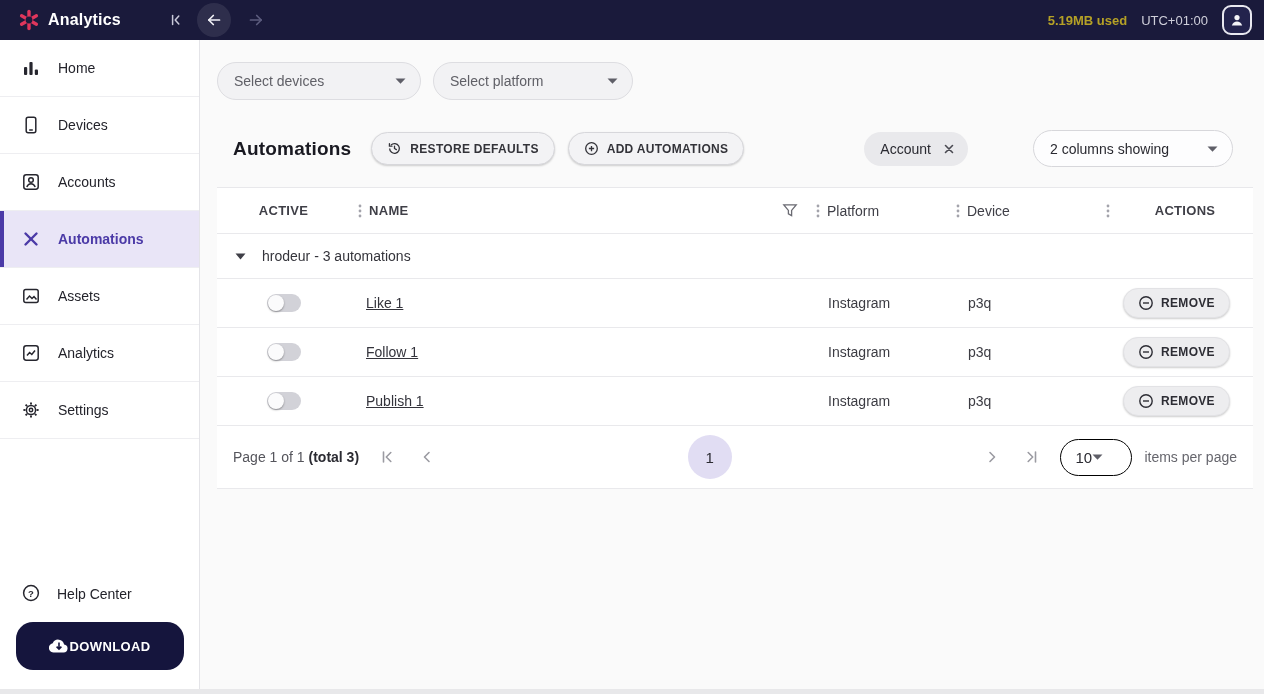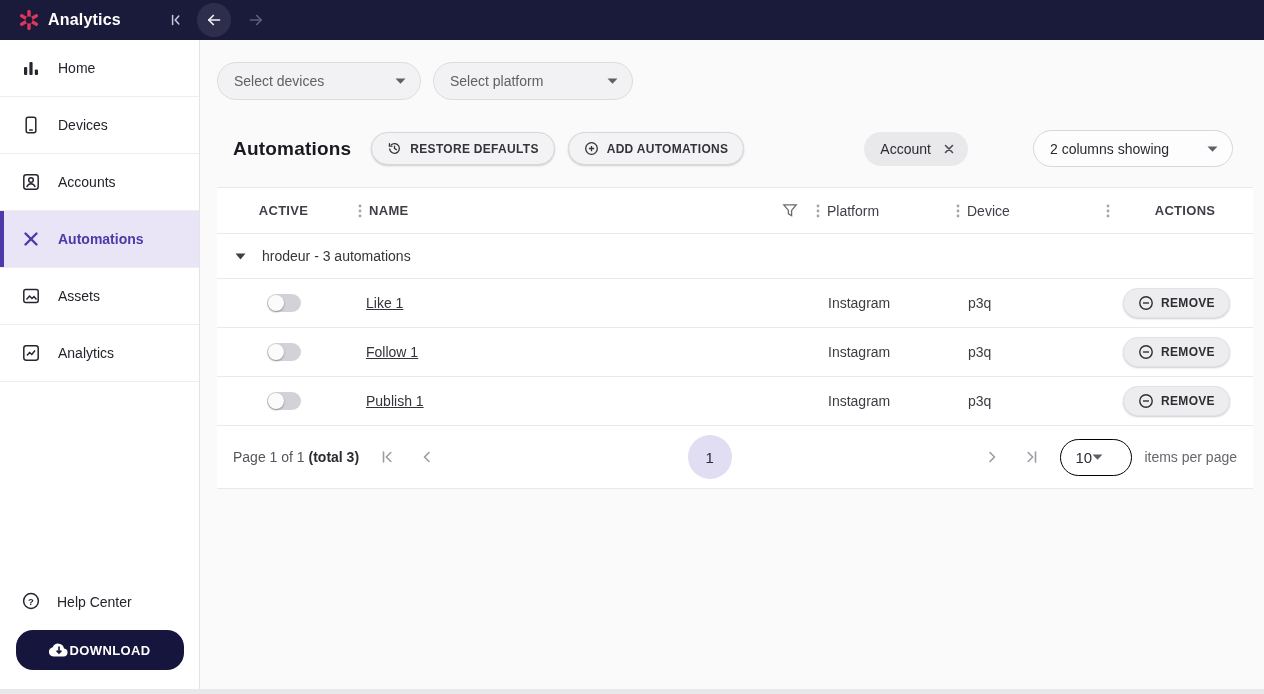--- a/index.html
+++ b/index.html
@@ -20,21 +20,21 @@
   .tz{color:#cfcfda;font-size:13px;}
   .avatar{width:30px;height:30px;border-radius:9px;background:#23234d;border:2px solid #e8e8f0;display:flex;align-items:center;justify-content:center;cursor:pointer;}
 
   
   .sidebar{position:absolute;top:40px;left:0;width:200px;height:654px;background:#fff;border-right:1px solid #e4e4e8;display:flex;flex-direction:column;z-index:20;}
   .nav-item{height:57px;display:flex;align-items:center;gap:17px;padding:0 21px;border-bottom:1px solid #eeeef1;font-size:14px;color:#23232b;cursor:pointer;flex:0 0 auto;}
   .nav-item .ic{width:20px;height:20px;display:flex;align-items:center;justify-content:center;flex:0 0 auto;}
   .nav-item.active{background:#e9e5f7;box-shadow:inset 4px 0 0 #4b3aa7;color:#4b3aa7;font-weight:bold;}
   .sb-bottom{margin-top:auto;}
   .help-item{height:48px;display:flex;align-items:center;gap:16px;padding:0 21px;font-size:14px;color:#23232b;cursor:pointer;}
-  .download-btn{margin:4px 16px 24px 16px;height:40px;width:168px;border-radius:17px;background:#15153d;color:#fff;font-weight:bold;font-size:13px;letter-spacing:.4px;border:none;display:flex;align-items:center;justify-content:center;cursor:pointer;font-family:inherit;}
+  .download-btn{margin:4px 16px 24px 16px;height:48px;width:168px;border-radius:17px;background:#15153d;color:#fff;font-weight:bold;font-size:13px;letter-spacing:.4px;border:none;display:flex;align-items:center;justify-content:center;cursor:pointer;font-family:inherit;}
 
   
   .main{position:absolute;top:40px;left:200px;width:1064px;height:468px;padding:22px 11px 0 17px;}
   .filters{display:flex;gap:12px;}
   .select-pill{height:38px;border-radius:19px;background:#f2f2f4;border:1px solid #dddde1;display:flex;align-items:center;justify-content:space-between;padding:0 14px 0 16px;color:#606067;font-size:14px;cursor:pointer;}
   .sp-devices{width:204px;}
   .sp-platform{width:200px;}
 
   .toolbar{display:flex;align-items:center;margin-top:30px;height:37px;}
   .page-title{font-size:19px;font-weight:bold;color:#191921;margin-left:16px;letter-spacing:.2px;}
@@ -113,20 +113,30 @@
           <path d="M8.3 4.5L3.8 9l4.5 4.5"></path>
         </svg>
     </button>
     <button class="icon-btn btn-fwd">
       <svg width="18" height="18" viewBox="0 0 18 18" fill="none" stroke="#5c5c7e" stroke-width="1.7" stroke-linecap="round" stroke-linejoin="round">
           <path d="M3.5 9h10.7"></path>
           <path d="M9.7 4.5L14.2 9l-4.5 4.5"></path>
         </svg>
     </button>
   </div>
+  <div class="tb-right">
+    <span class="mem">5.19MB used</span>
+    <span class="tz">UTC+01:00</span>
+    <div class="avatar">
+      <svg width="16" height="16" viewBox="0 0 16 16" fill="#f4f4f8">
+          <circle cx="8" cy="5.6" r="2.6"></circle>
+          <path d="M2.8 13.6c.9-2.8 2.9-4.2 5.2-4.2s4.3 1.4 5.2 4.2z"></path>
+        </svg>
+    </div>
+  </div>
 </div>
 
 <aside class="sidebar">
   <div class="nav-item">
     <span class="ic">
         <svg width="20" height="20" viewBox="0 0 20 20" fill="#26262e">
           <rect x="3" y="9" width="3.2" height="8" rx="1"></rect>
           <rect x="8.4" y="4" width="3.2" height="13" rx="1"></rect>
           <rect x="13.8" y="11.5" width="3.2" height="5.5" rx="1"></rect>
         </svg>
@@ -171,20 +181,39 @@
     <span>Assets</span>
   </div>
   <div class="nav-item">
     <span class="ic">
         <svg width="20" height="20" viewBox="0 0 20 20" fill="none" stroke="#26262e" stroke-width="1.5">
           <rect x="2.8" y="2.8" width="14.4" height="14.4" rx="2.4"></rect>
           <path d="M6 12.5l2.6-3 2.2 2 3.2-4"></path>
         </svg>
       </span>
     <span>Analytics</span>
+  </div>
+  <div class="nav-item">
+    <span class="ic">
+        <svg width="20" height="20" viewBox="0 0 20 20" fill="none" stroke="#26262e" stroke-width="1.5">
+          <circle cx="10" cy="10" r="4.6"></circle>
+          <circle cx="10" cy="10" r="1.7"></circle>
+          <g stroke-width="1.9">
+            <path d="M10 2.4v2.1"></path>
+            <path d="M10 15.5v2.1"></path>
+            <path d="M2.4 10h2.1"></path>
+            <path d="M15.5 10h2.1"></path>
+            <path d="M4.6 4.6l1.5 1.5"></path>
+            <path d="M13.9 13.9l1.5 1.5"></path>
+            <path d="M15.4 4.6l-1.5 1.5"></path>
+            <path d="M6.1 13.9l-1.5 1.5"></path>
+          </g>
+        </svg>
+      </span>
+    <span>Settings</span>
   </div>
 
   <div class="sb-bottom">
     <div class="help-item">
       <span class="ic"><svg width="20" height="20" viewBox="0 0 20 20">
             <circle cx="10" cy="10" r="7.4" fill="none" stroke="#26262e" stroke-width="1.5"></circle>
             <text x="10" y="13.6" text-anchor="middle" font-size="9.5" font-weight="bold" fill="#26262e" font-family="Liberation Sans, sans-serif">?</text>
           </svg></span>
       <span>Help Center</span>
     </div>

